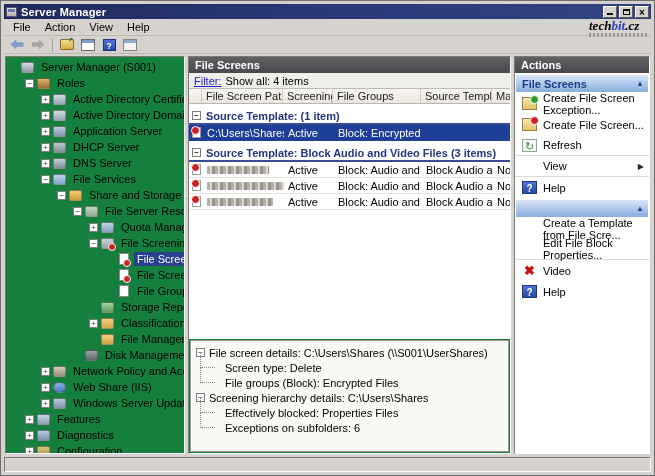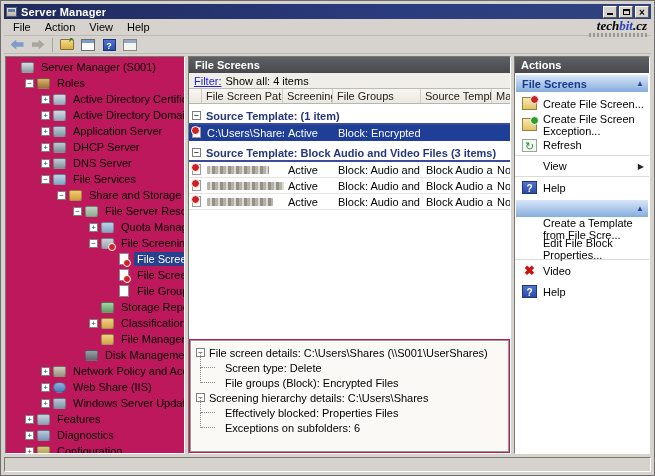--- a/index.html
+++ b/index.html
@@ -13,38 +13,38 @@
   .title-text { color:#fff; font-weight:bold; font-size:11px; letter-spacing:.2px; flex:1; }
   .winbtns { display:flex; gap:2px; }
   .winbtn { width:14px; height:12px; background:#D6D3CE; border:1px solid; border-color:#FFF #5A5A5A #5A5A5A #FFF; font-size:9px; line-height:9px; text-align:center; font-weight:bold; color:#000; position:relative; }
   .winbtn .mini { position:absolute; left:3px; bottom:2px; width:6px; height:2px; background:#000; }
   .winbtn .rest { position:absolute; left:3px; top:2px; width:7px; height:6px; border:1px solid #000; border-top-width:2px; background:#D6D3CE; }
   .winbtn .cls { position:absolute; left:0; top:0; right:0; bottom:0; font-size:10px; line-height:11px; }
 
   
   .menubar { height:17px; display:flex; align-items:center; padding-left:2px; border-bottom:1px solid #BDBAB3; flex:0 0 auto; position:relative; }
   .menu-item { padding:2px 7px; cursor:default; }
-  .logo { position:absolute; right:4px; top:1px; text-align:right; line-height:11px; }
+  .logo { position:absolute; right:4px; top:1px; text-align:left; line-height:11px; }
   .logo-text { font-style:italic; font-weight:bold; font-size:13px; font-family:"Liberation Serif", serif; }
   .logo-bit { color:#2B3FBF; }
   .logo-tagline { height:4px; width:58px; margin-left:auto; margin-top:1px; background:repeating-linear-gradient(90deg,#9a9a9a 0 2px,#cfcdc6 2px 4px); filter:blur(.4px); }
   .toolbar { height:18px; display:flex; align-items:center; gap:3px; padding-left:4px; border-bottom:1px solid #BDBAB3; flex:0 0 auto; }
   .tbtn { width:18px; height:16px; display:flex; align-items:center; justify-content:center; }
   .arrow-back { width:13px; height:10px; background:#7D9CC9; clip-path:polygon(0 50%,45% 0,45% 28%,100% 28%,100% 72%,45% 72%,45% 100%); }
   .arrow-fwd { width:13px; height:10px; background:#A9A69E; clip-path:polygon(100% 50%,55% 0,55% 28%,0 28%,0 72%,55% 72%,55% 100%); }
   .tsep { width:1px; height:14px; background:#A8A59E; margin:0 2px; }
   .ico-folderup { width:14px; height:11px; background:linear-gradient(#F4DC8A,#D9AE46); border:1px solid #8A6D2F; border-radius:1px; position:relative; }
   .ico-folderup::after { content:'➜'; position:absolute; right:-1px; top:-4px; font-size:7px; color:#2C7A2C; transform:rotate(-45deg); }
   .ico-window { width:14px; height:12px; background:#fff; border:1px solid #6A6A6A; position:relative; }
   .ico-window::after { content:''; position:absolute; left:0; right:0; top:0; height:3px; background:#7D9CC9; }
   .ico-help { width:13px; height:12px; background:linear-gradient(#4F74CE,#2B4BA8); color:#fff; font-weight:bold; font-size:9px; text-align:center; line-height:12px; border:1px solid #1E3578; }
 
   
   .main { flex:1; display:flex; gap:3px; padding:2px 1px; min-height:0; }
-  .panel { border:1px solid; border-color:#7A7A73 #FFFFFF #FFFFFF #7A7A73; background:#be185d; min-height:0; }
+  .panel { border:1px solid; border-color:#7A7A73 #FFFFFF #FFFFFF #7A7A73; background:#15803d; min-height:0; }
   .tree-panel { width:180px; flex:0 0 auto; overflow:hidden; padding-top:2px; }
   .center-panel { flex:1; display:flex; flex-direction:column; overflow:hidden; }
   .actions-panel { width:136px; flex:0 0 auto; display:flex; flex-direction:column; overflow:hidden; }
 
   
   .tree-item { height:16px; display:flex; align-items:center; white-space:nowrap; cursor:default; }
   .exp { width:9px; height:9px; border:1px solid #7E7E7E; background:#fff; font-size:8px; line-height:7px; text-align:center; color:#333; margin-right:3px; flex:0 0 auto; }
   .exp.none { visibility:hidden; }
   .ti { width:13px; height:11px; border:1px solid rgba(40,40,40,.35); border-radius:2px; background:linear-gradient(#C9CED4,#95A0AB); margin-right:4px; flex:0 0 auto; position:relative; }
   .ti.computer { background:linear-gradient(#D8DDE2,#8E99A3); }
@@ -429,28 +429,28 @@
     <div class="panel actions-panel">
       <div class="bigbar">Actions</div>
 
       <div class="sect-hdr">
         <span>File Screens</span>
         <span class="chev">▲</span>
       </div>
       <div>
 
           <div class="act-item">
+            <span class="aicon create-exc"></span>
+            <span>Create File Screen Exception...</span>
+            <span class="act-arrow"></span>
+          </div>
+
+          <div class="act-item">
             <span class="aicon create-screen"></span>
             <span>Create File Screen...</span>
-            <span class="act-arrow"></span>
-          </div>
-
-          <div class="act-item">
-            <span class="aicon create-exc"></span>
-            <span>Create File Screen Exception...</span>
             <span class="act-arrow"></span>
           </div>
 
           <div class="act-item sep">
             <span class="aicon refresh"></span>
             <span>Refresh</span>
             <span class="act-arrow"></span>
           </div>
 
           <div class="act-item sep">

